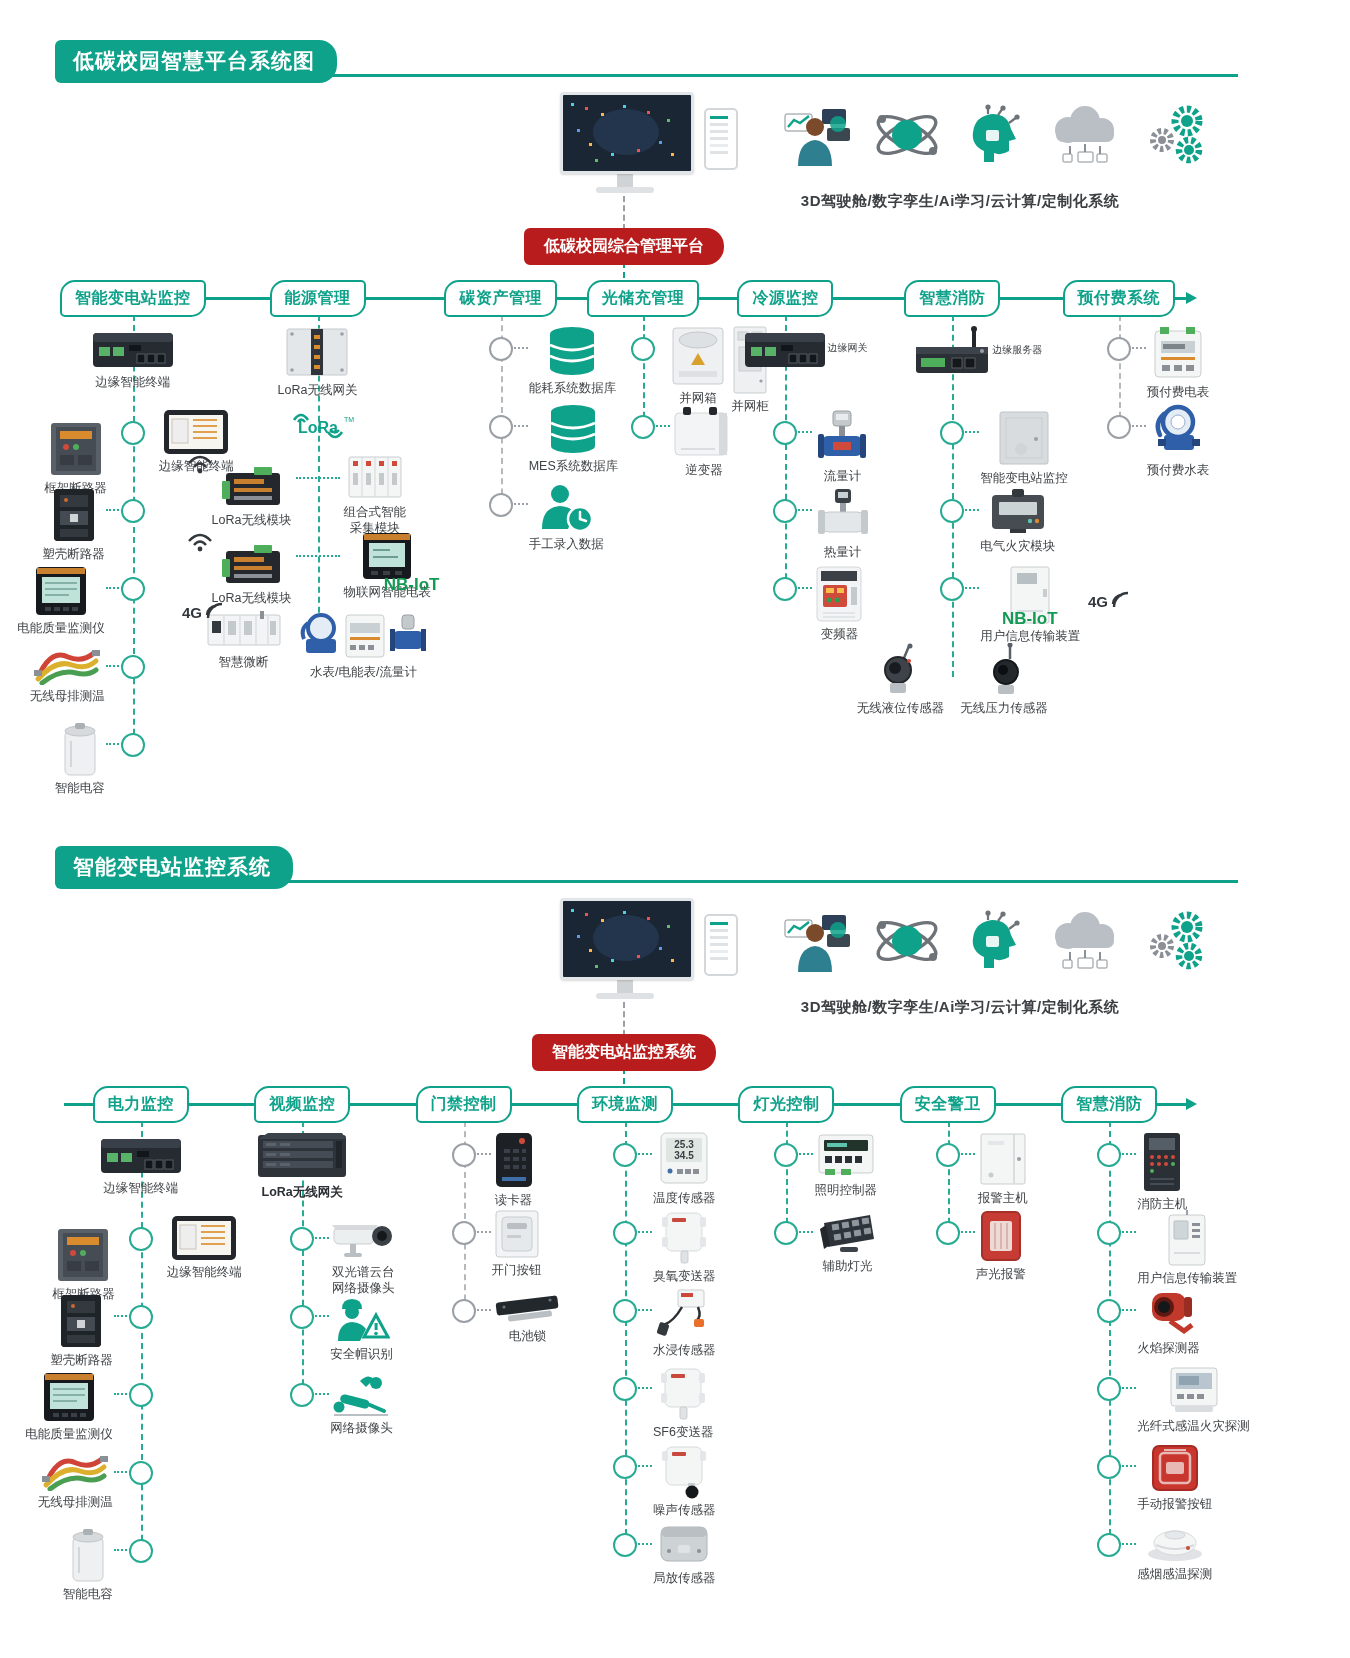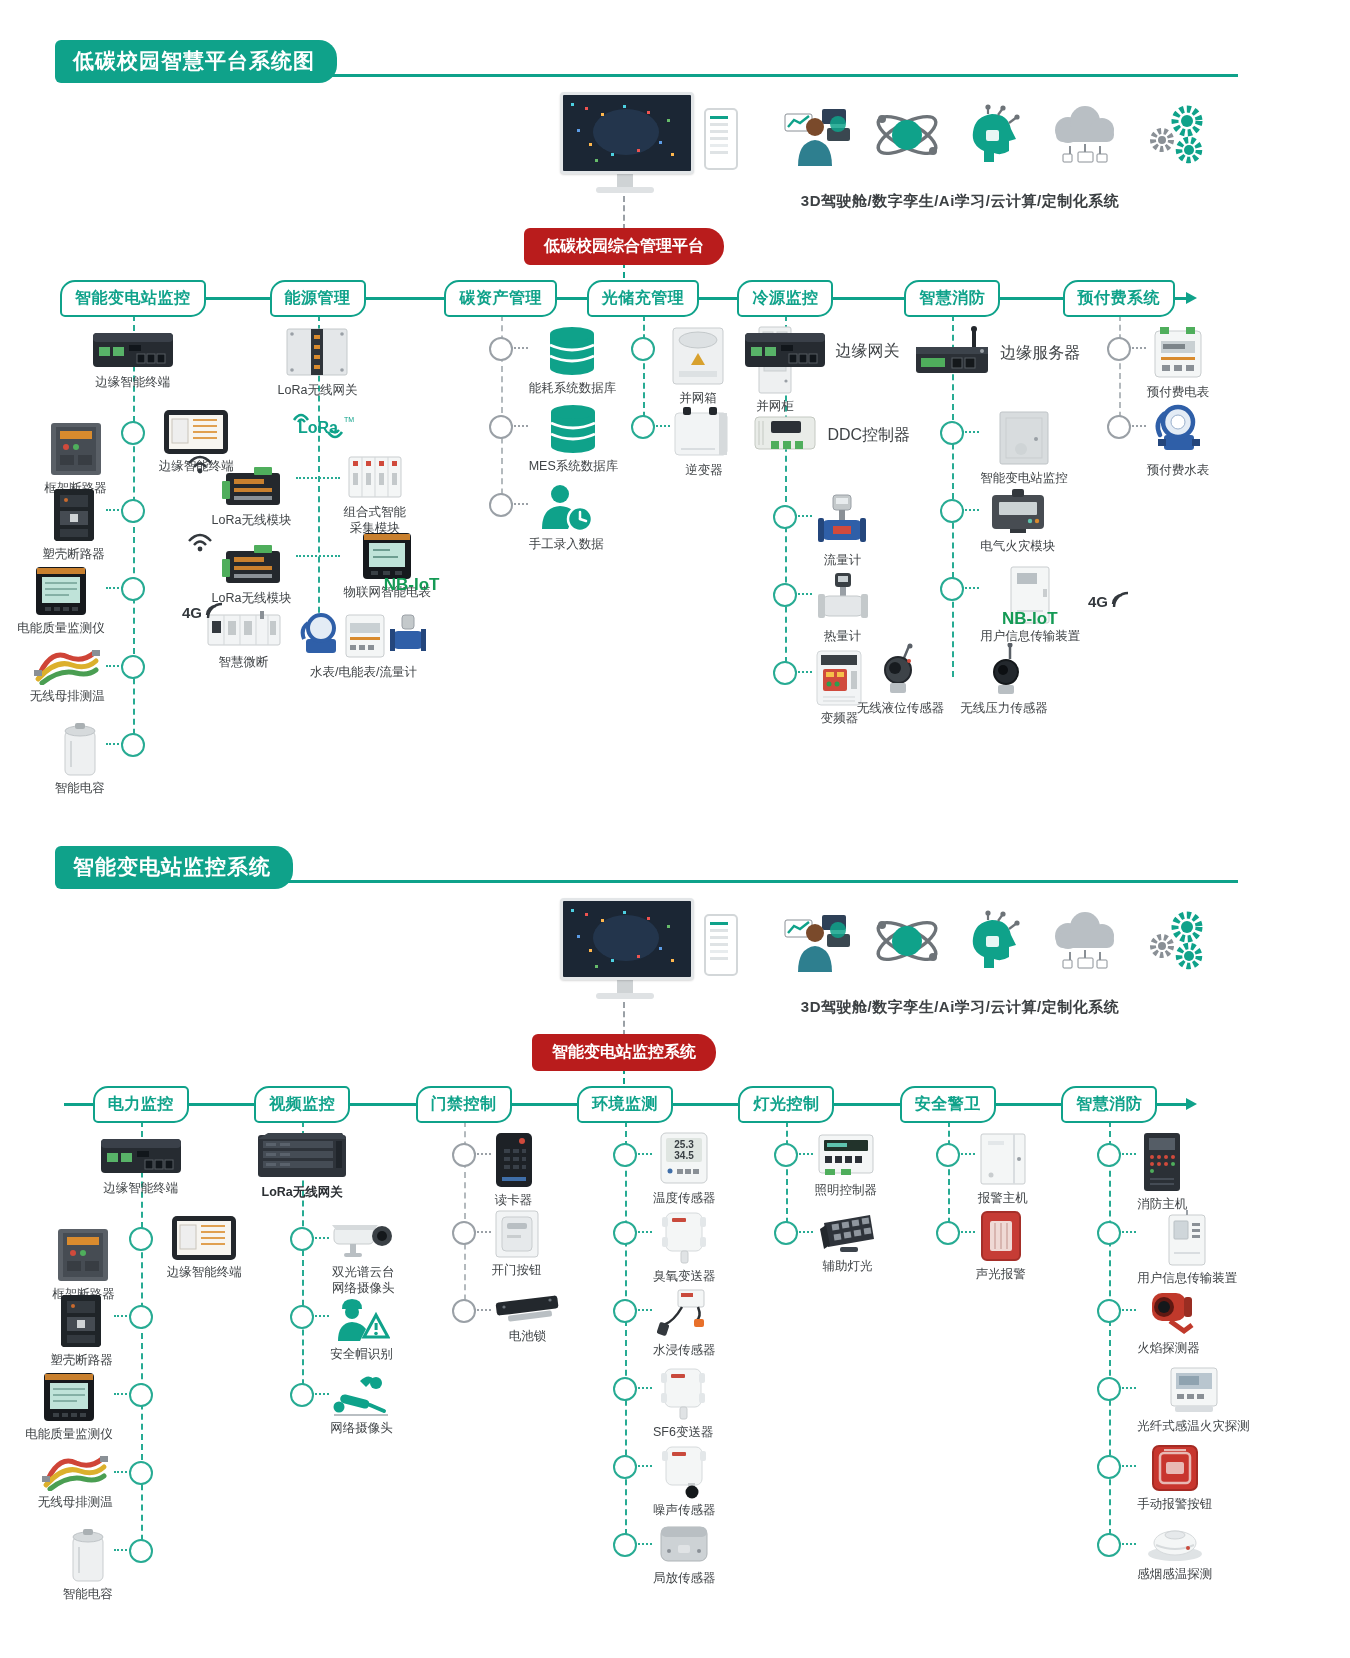--- a/index.html
+++ b/index.html
@@ -66,26 +66,26 @@
   .item.gray .node::after,.item.gray .node::before{border-top-color:#9aa0a6;}
   .dotline{position:absolute;left:calc(50% - 22px);top:24px;width:44px;
       border-top:2.5px dotted #27ab93;z-index:1;}
   .dev{position:relative;display:flex;flex-direction:column;align-items:center;
       width:max-content;max-width:160px;background:transparent;}
   .item.kind-right .dev{position:absolute;left:calc(50% + 28px);top:0;}
   .item.kind-left  .dev{position:absolute;right:calc(50% + 28px);top:0;}
   .item.kind-pair .dev.l{position:absolute;right:calc(50% + 26px);top:12px;align-items:center;}
   .item.kind-pair .dev.r{position:absolute;left:calc(50% + 26px);top:0;}
   .item.kind-pair2{display:flex;justify-content:center;align-items:flex-start;gap:16px;}
-  .duo{position:absolute;left:calc(50% + 26px);top:0;display:flex;gap:28px;align-items:flex-start;}
+  .duo{position:absolute;left:calc(50% + 26px);top:0;display:flex;gap:3px;align-items:flex-start;}
   .lbl{font-size:12.5px;color:#3f4346;text-align:center;white-space:pre-line;line-height:1.3;
       margin-top:3px;}
   .lbl.bold{font-weight:bold;color:#2b2f33;}
-  .side-lbl{position:absolute;left:100%;margin-left:8px;top:34%;white-space:nowrap;
-      font-size:16px;color:#3f4346;}
+  .side-lbl{position:absolute;left:100%;margin-left:0;top:34%;white-space:nowrap;
+      font-size:10px;color:#3f4346;}
   .icon{display:block;line-height:0;}
   .badge{position:absolute;z-index:3;line-height:0;}
   .badge.tl{left:-26px;top:-12px;} .badge.tr{right:-10px;top:-24px;}
   .badge.r{left:100%;top:26%;margin-left:6px;}
   .nb{font-size:17px;font-weight:bold;color:#149a55;white-space:nowrap;font-style:normal;}
 </style>
 </head>
 <body>
 
 <div class="section" id="sec0">
@@ -567,38 +567,20 @@
                   <rect x="8" y="22" width="11" height="9" fill="#58b368"></rect>
                   <rect x="22" y="22" width="11" height="9" fill="#58b368"></rect>
                   <rect x="38" y="20" width="12" height="6" fill="#11161b"></rect>
                   <rect x="46" y="29" width="8" height="9" fill="#11161b" stroke="#565c63"></rect>
                   <rect x="56" y="29" width="8" height="9" fill="#11161b" stroke="#565c63"></rect>
                   <rect x="66" y="29" width="8" height="9" fill="#11161b" stroke="#565c63"></rect>
                 </svg></span>
               <div class="side-lbl">边缘网关</div>
             </div>
           </div>
-          <div class="item kind-center">
-            <div class="dev">
-              <span class="icon"><svg width="68" height="48">
-                  <rect x="4" y="8" width="60" height="32" rx="4" fill="#e9ece8" stroke="#c4c9c2"></rect>
-                  <g stroke="#c4c9c2">
-                    <line x1="8" y1="12" x2="8" y2="36"></line>
-                    <line x1="12" y1="12" x2="12" y2="36"></line>
-                  </g>
-                  <rect x="20" y="12" width="30" height="12" rx="2" fill="#2b3036"></rect>
-                  <g fill="#4fae5c">
-                    <rect x="20" y="32" width="8" height="8"></rect>
-                    <rect x="32" y="32" width="8" height="8"></rect>
-                    <rect x="44" y="32" width="8" height="8"></rect>
-                  </g>
-                </svg></span>
-              <div class="side-lbl">DDC控制器</div>
-            </div>
-          </div>
           <div class="item kind-right">
             <i class="node"></i>
             <div class="dev">
               <span class="icon"><svg width="58" height="56">
                   <rect x="20" y="2" width="18" height="15" rx="3" fill="#c4c9cb" stroke="#9aa0a6"></rect>
                   <rect x="23" y="5" width="12" height="6" fill="#e8ecee"></rect>
                   <rect x="26" y="17" width="6" height="10" fill="#8a9096"></rect>
                   <rect x="8" y="27" width="42" height="20" rx="7" fill="#2f5fa8"></rect>
                   <rect x="5" y="25" width="6" height="24" rx="2" fill="#24467c"></rect>
                   <rect x="47" y="25" width="6" height="24" rx="2" fill="#24467c"></rect>

